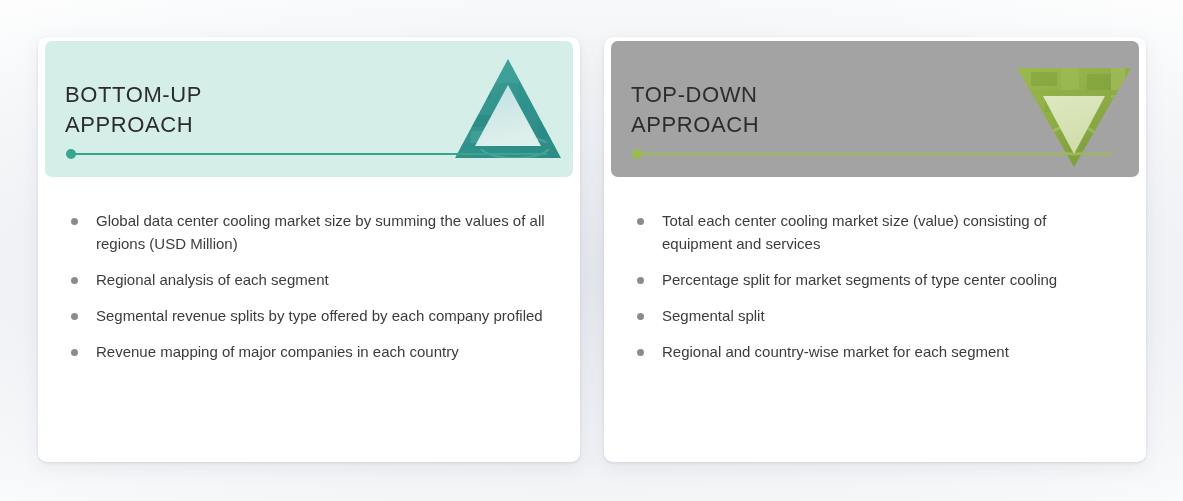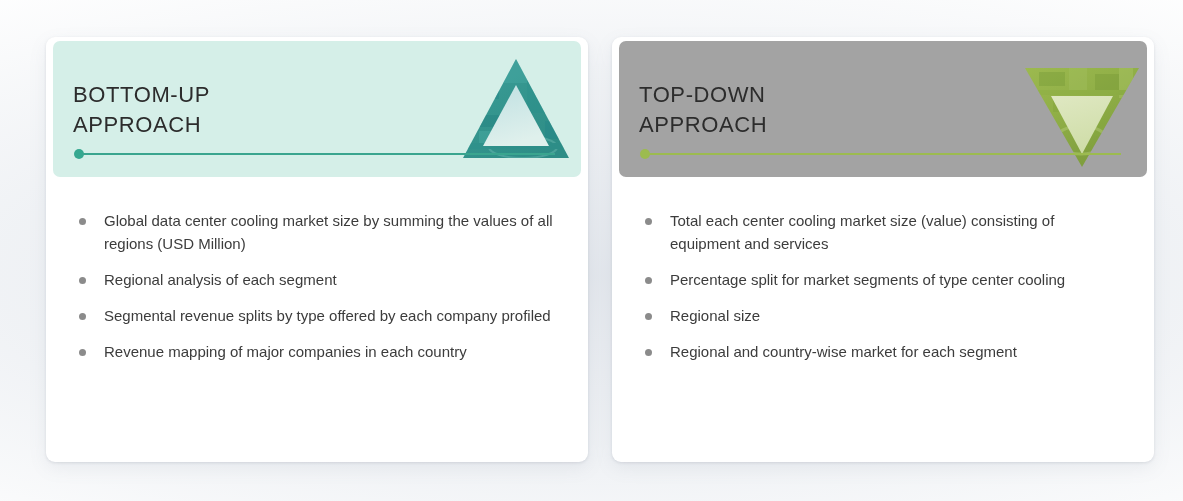--- a/index.html
+++ b/index.html
@@ -32,21 +32,20 @@
 
   
   .card {
     position: absolute;
     top: 37px;
     width: 542px;
     height: 425px;
     background: #ffffff;
     border-radius: 9px;
     box-shadow: 0 1px 3px rgba(120,130,145,0.20), 0 6px 18px rgba(120,130,145,0.10);
-    margin-left: 8px;
   }
   .card--left  { left: 38px;  }
   .card--right { left: 604px; }
 
   
   .card-header {
     position: absolute;
     left: 7px;
     top: 4px;
     width: 528px;
@@ -267,21 +266,21 @@
       <li class="bullet">
         <span class="bullet-marker"></span>
         <span class="bullet-text">Total each center cooling market size (value) consisting of equipment and services</span>
       </li>
       <li class="bullet">
         <span class="bullet-marker"></span>
         <span class="bullet-text">Percentage split for market segments of type center cooling</span>
       </li>
       <li class="bullet">
         <span class="bullet-marker"></span>
-        <span class="bullet-text">Regional size</span>
+        <span class="bullet-text">Segmental split</span>
       </li>
       <li class="bullet">
         <span class="bullet-marker"></span>
         <span class="bullet-text">Regional and country-wise market for each segment</span>
       </li>
     </ul>
   </div>
 
 </div>
 

